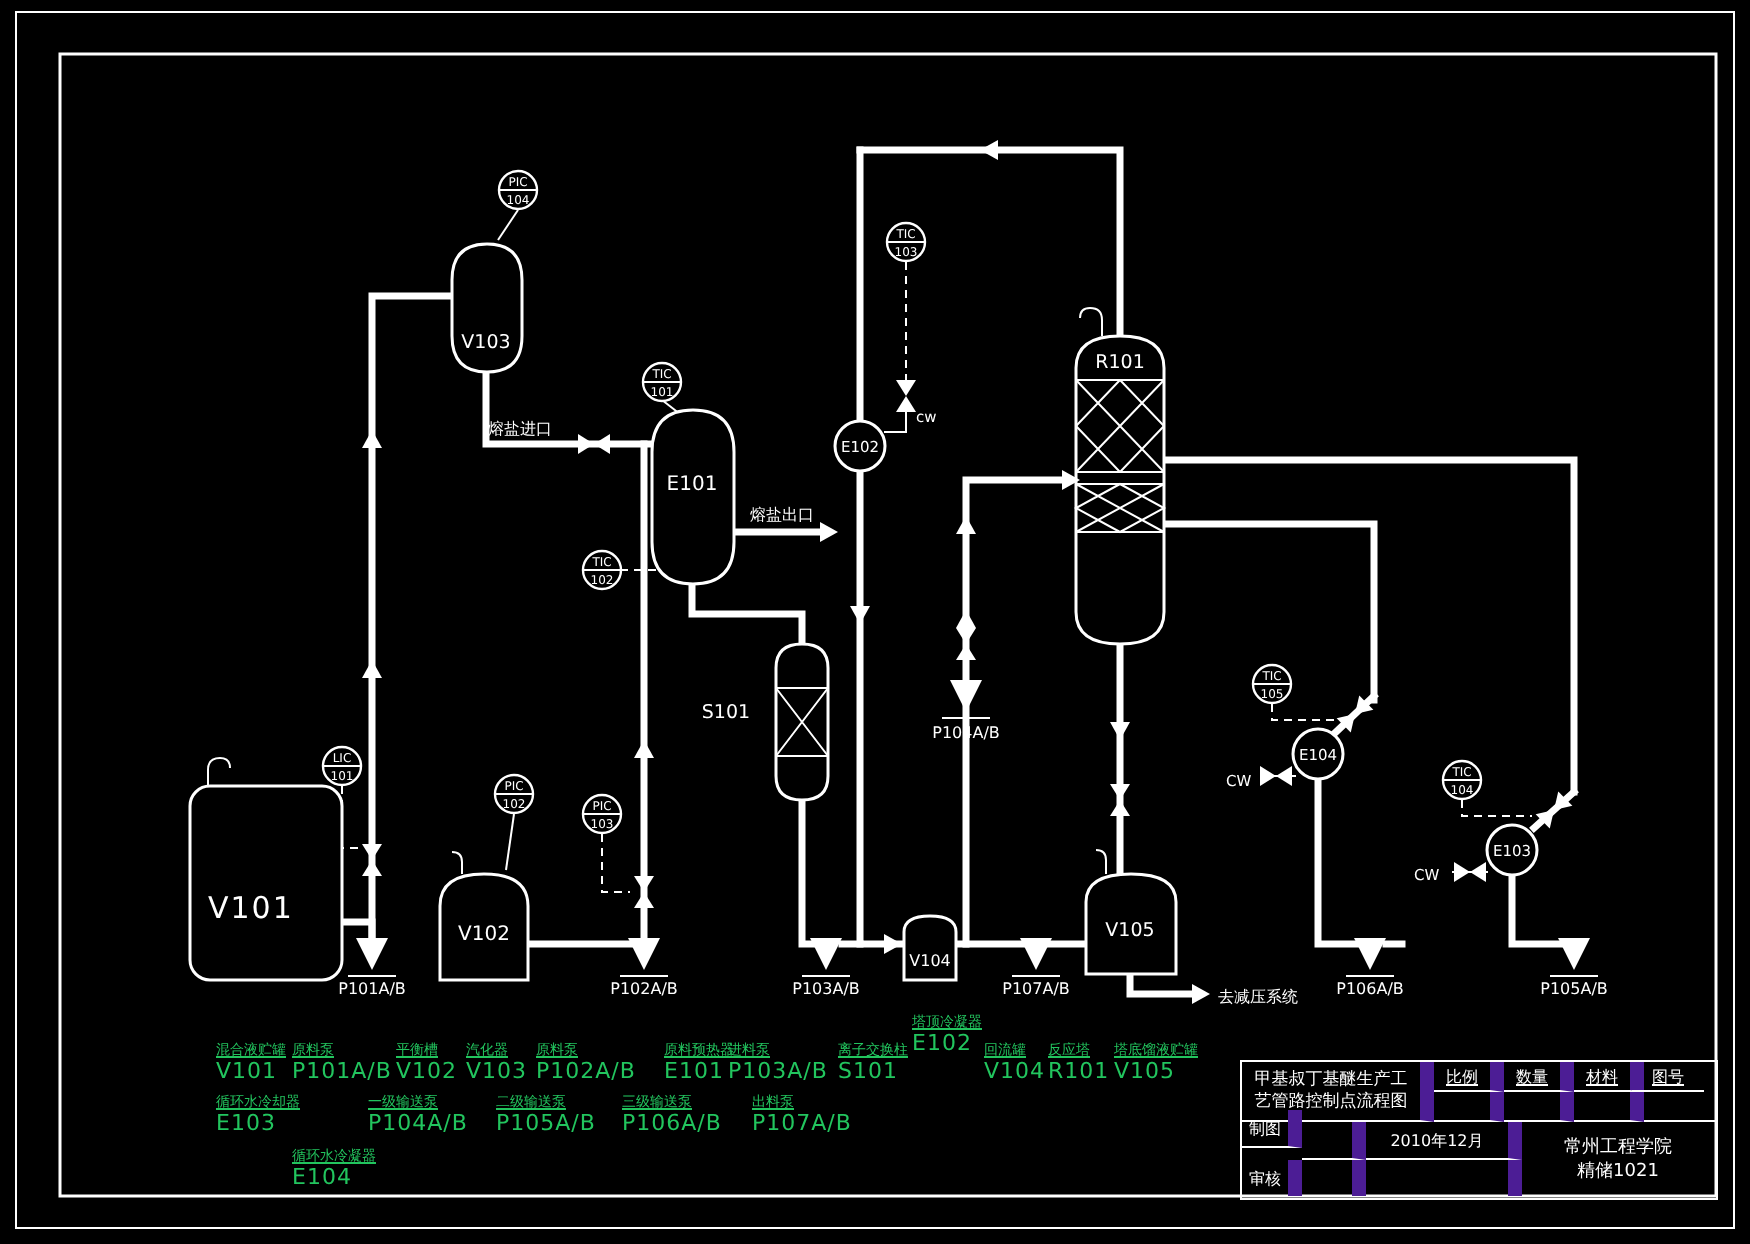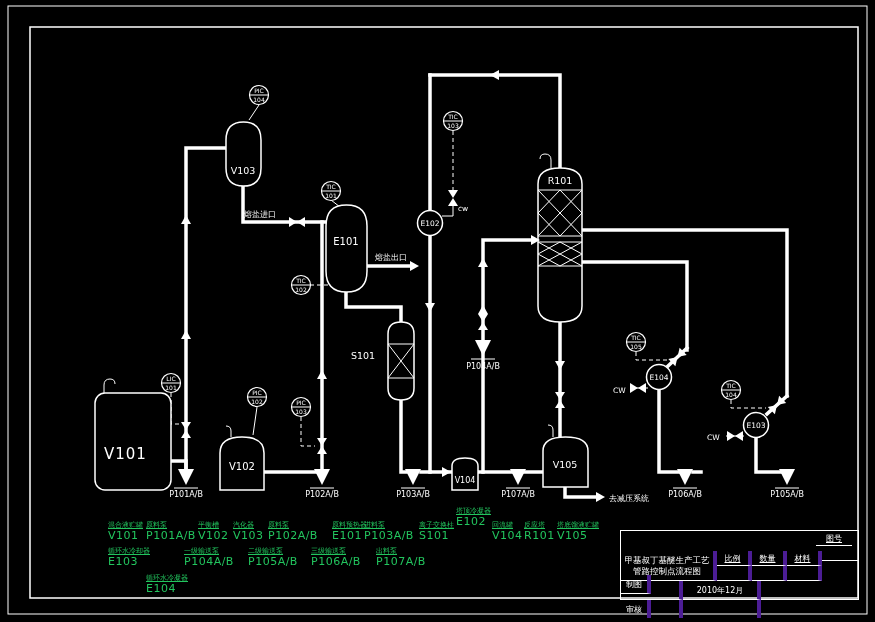--- a/index.html
+++ b/index.html
@@ -18,21 +18,21 @@
   .mid{text-anchor:middle;}
   
   .tcol{position:absolute;color:#22c55e;}
   .th{font-size:7px;text-decoration:underline;white-space:nowrap;line-height:8px;}
   .tv{font-size:11px;white-space:nowrap;letter-spacing:.5px;line-height:12px;margin-top:1px;}
   
   #titleblock{position:absolute;left:620px;top:530px;width:237px;height:68px;
               border:1px solid #fff;color:#fff;}
   .cell{position:absolute;box-sizing:border-box;font-size:8px;color:#fff;
         display:flex;align-items:center;justify-content:center;text-align:center;}
-  .br{border-right:4px solid #4c1d95;margin-top:20px;} .bb{border-bottom:1px solid #fff;}
+  .br{border-right:7px solid #4c1d95;} .bb{border-bottom:1px solid #fff;}
   #tb-title{left:0;top:0;width:96px;height:30px;font-size:8.5px;padding:0 3px;line-height:11px;}
   .hdr4{top:0;height:15px;width:35px;text-decoration:underline;}
   .emp4{top:15px;height:15px;width:35px;}
   #tb-school{left:140px;top:30px;width:96px;height:37px;flex-direction:column;font-size:9px;line-height:12px;}
 </style>
 </head>
 <body>
 
 <div id="page">
 
@@ -345,15 +345,19 @@
   <div class="cell br bb emp4" style="left:96px"></div>
   <div class="cell br bb emp4" style="left:131px"></div>
   <div class="cell br bb emp4" style="left:166px"></div>
   <div class="cell bb emp4" style="left:201px;width:36px"></div>
   <div class="cell br bb" style="left:0;top:24px;width:30px;height:19px">制图</div>
   <div class="cell br bb" style="left:30px;top:30px;width:32px;height:19px"></div>
   <div class="cell br bb" style="left:62px;top:30px;width:78px;height:19px">2010年12月</div>
   <div class="cell br" style="left:0;top:49px;width:30px;height:18px">审核</div>
   <div class="cell br" style="left:30px;top:49px;width:32px;height:18px"></div>
   <div class="cell br" style="left:62px;top:49px;width:78px;height:18px"></div>
+  <div class="cell" id="tb-school">
+    <div>常州工程学院</div>
+    <div>精储1021</div>
+  </div>
 </div>
 
 </div>
 
 </body></html>

